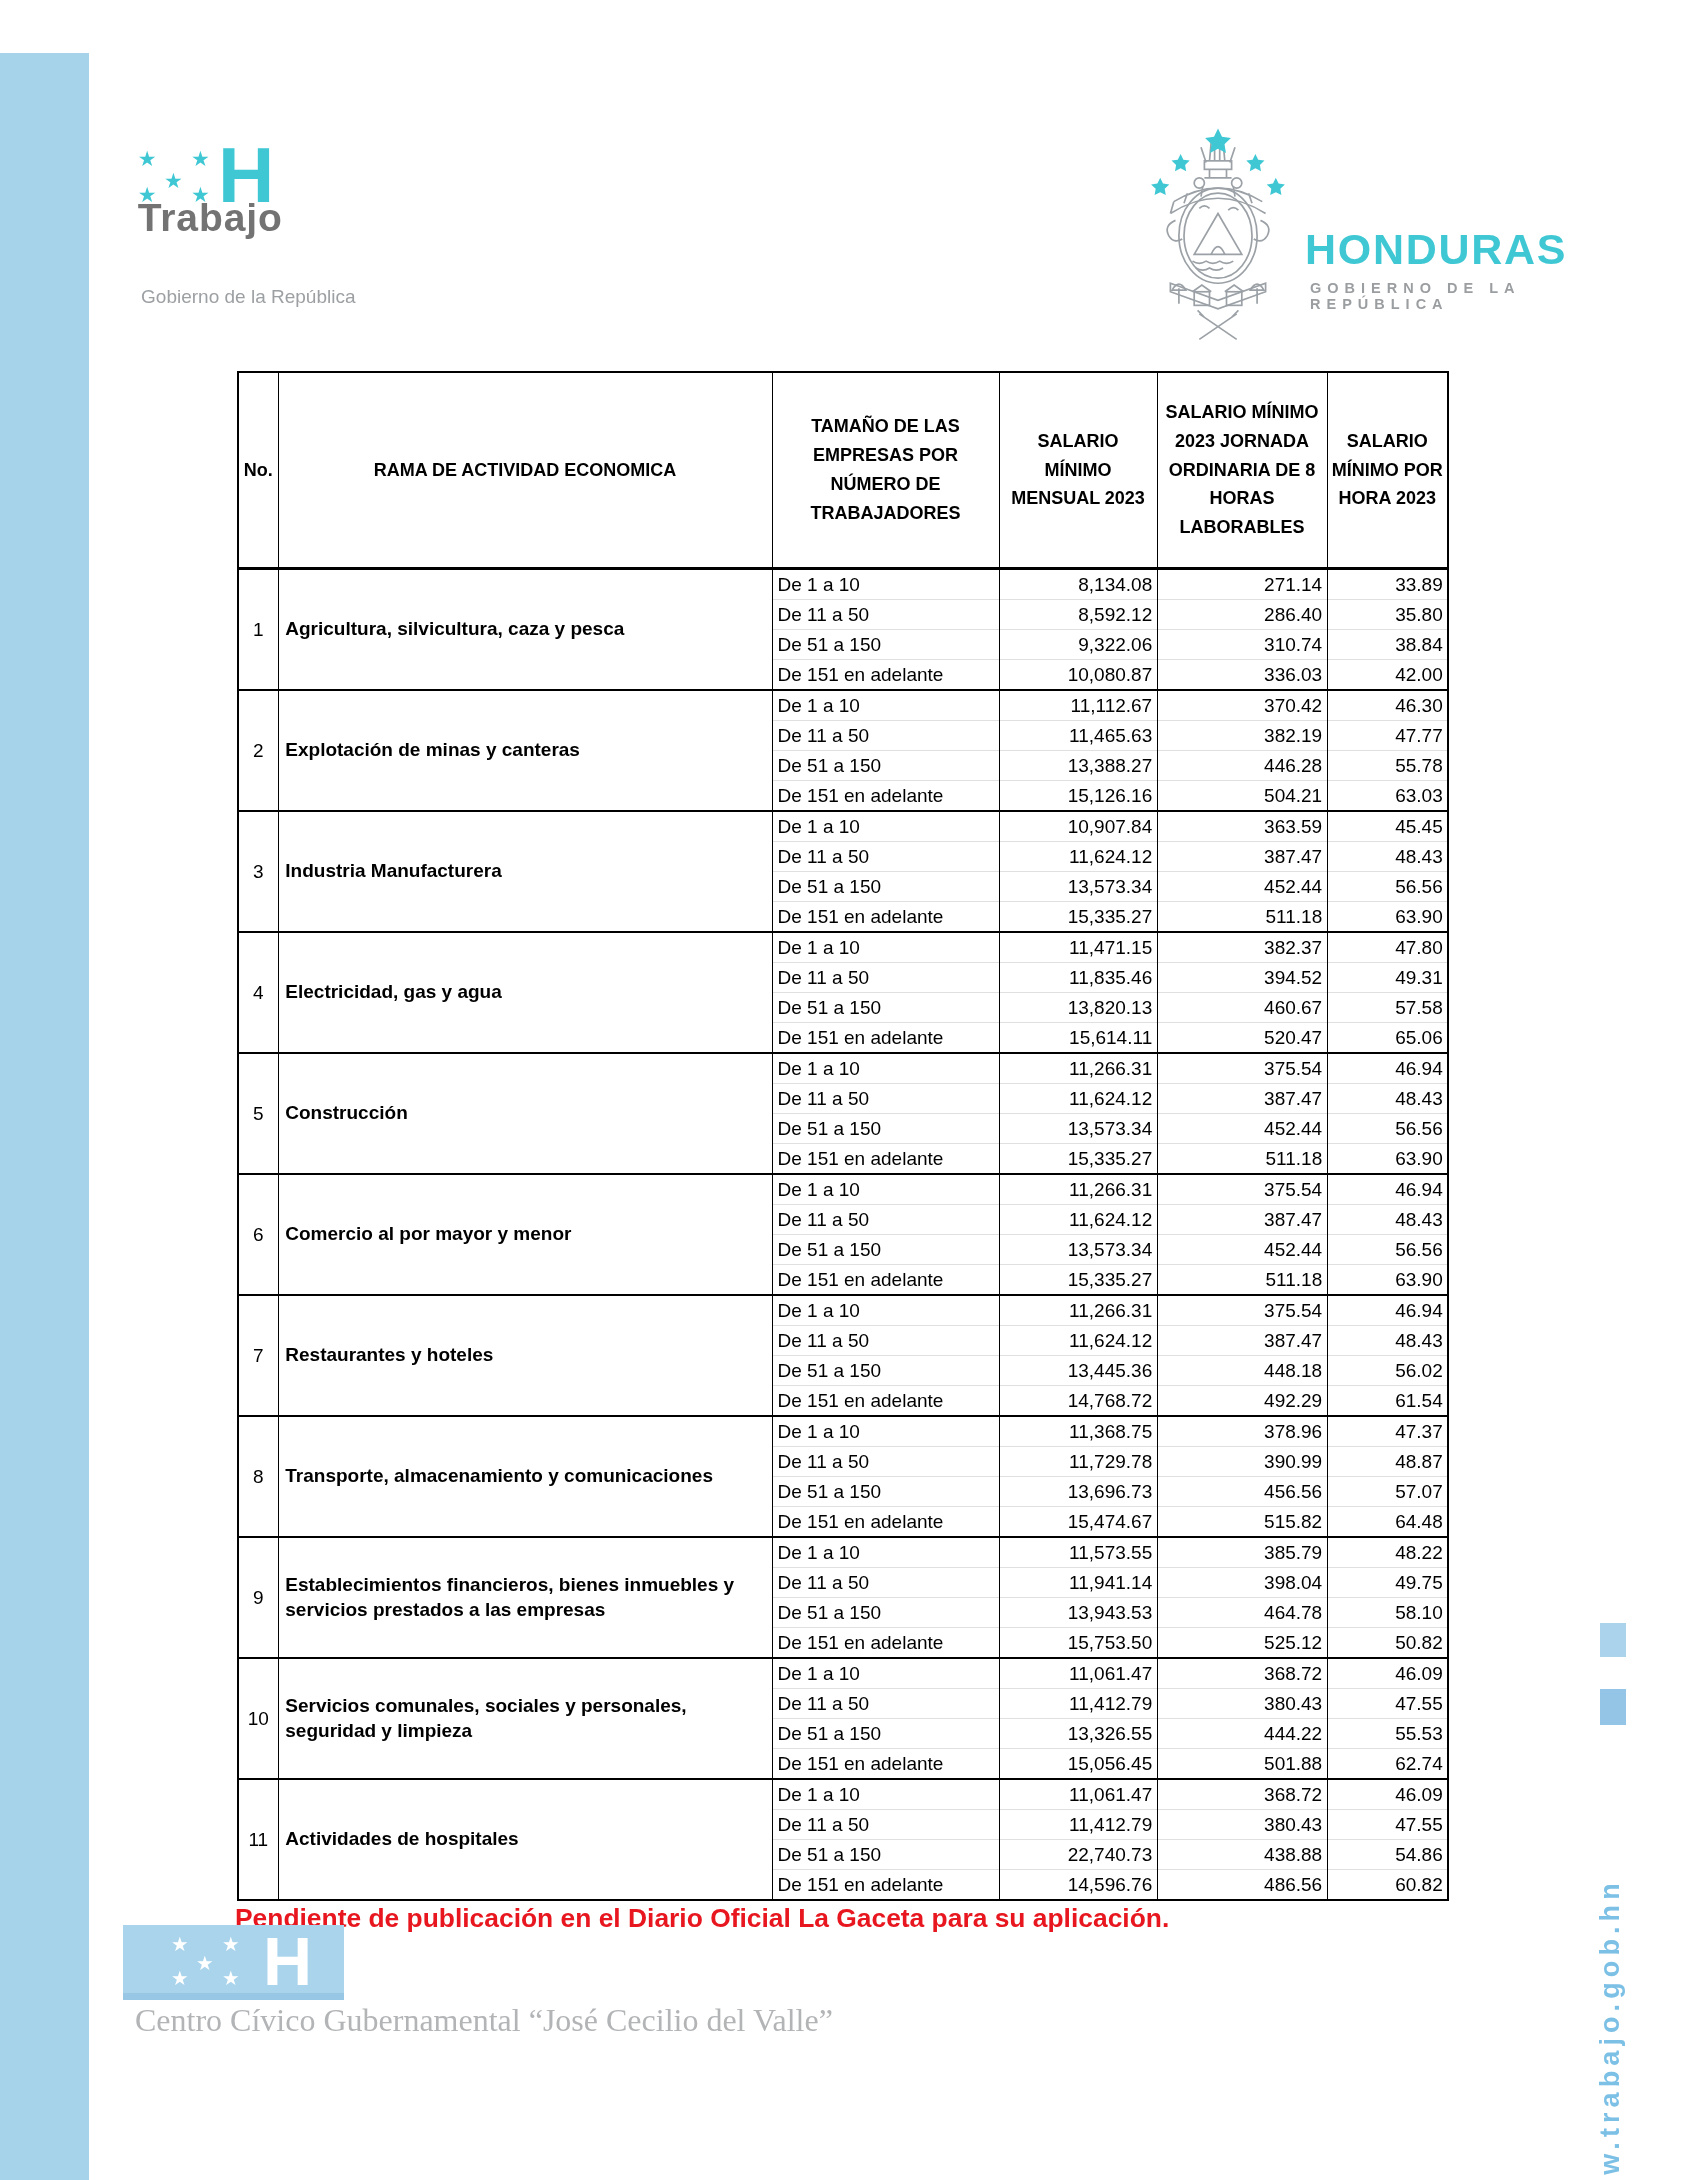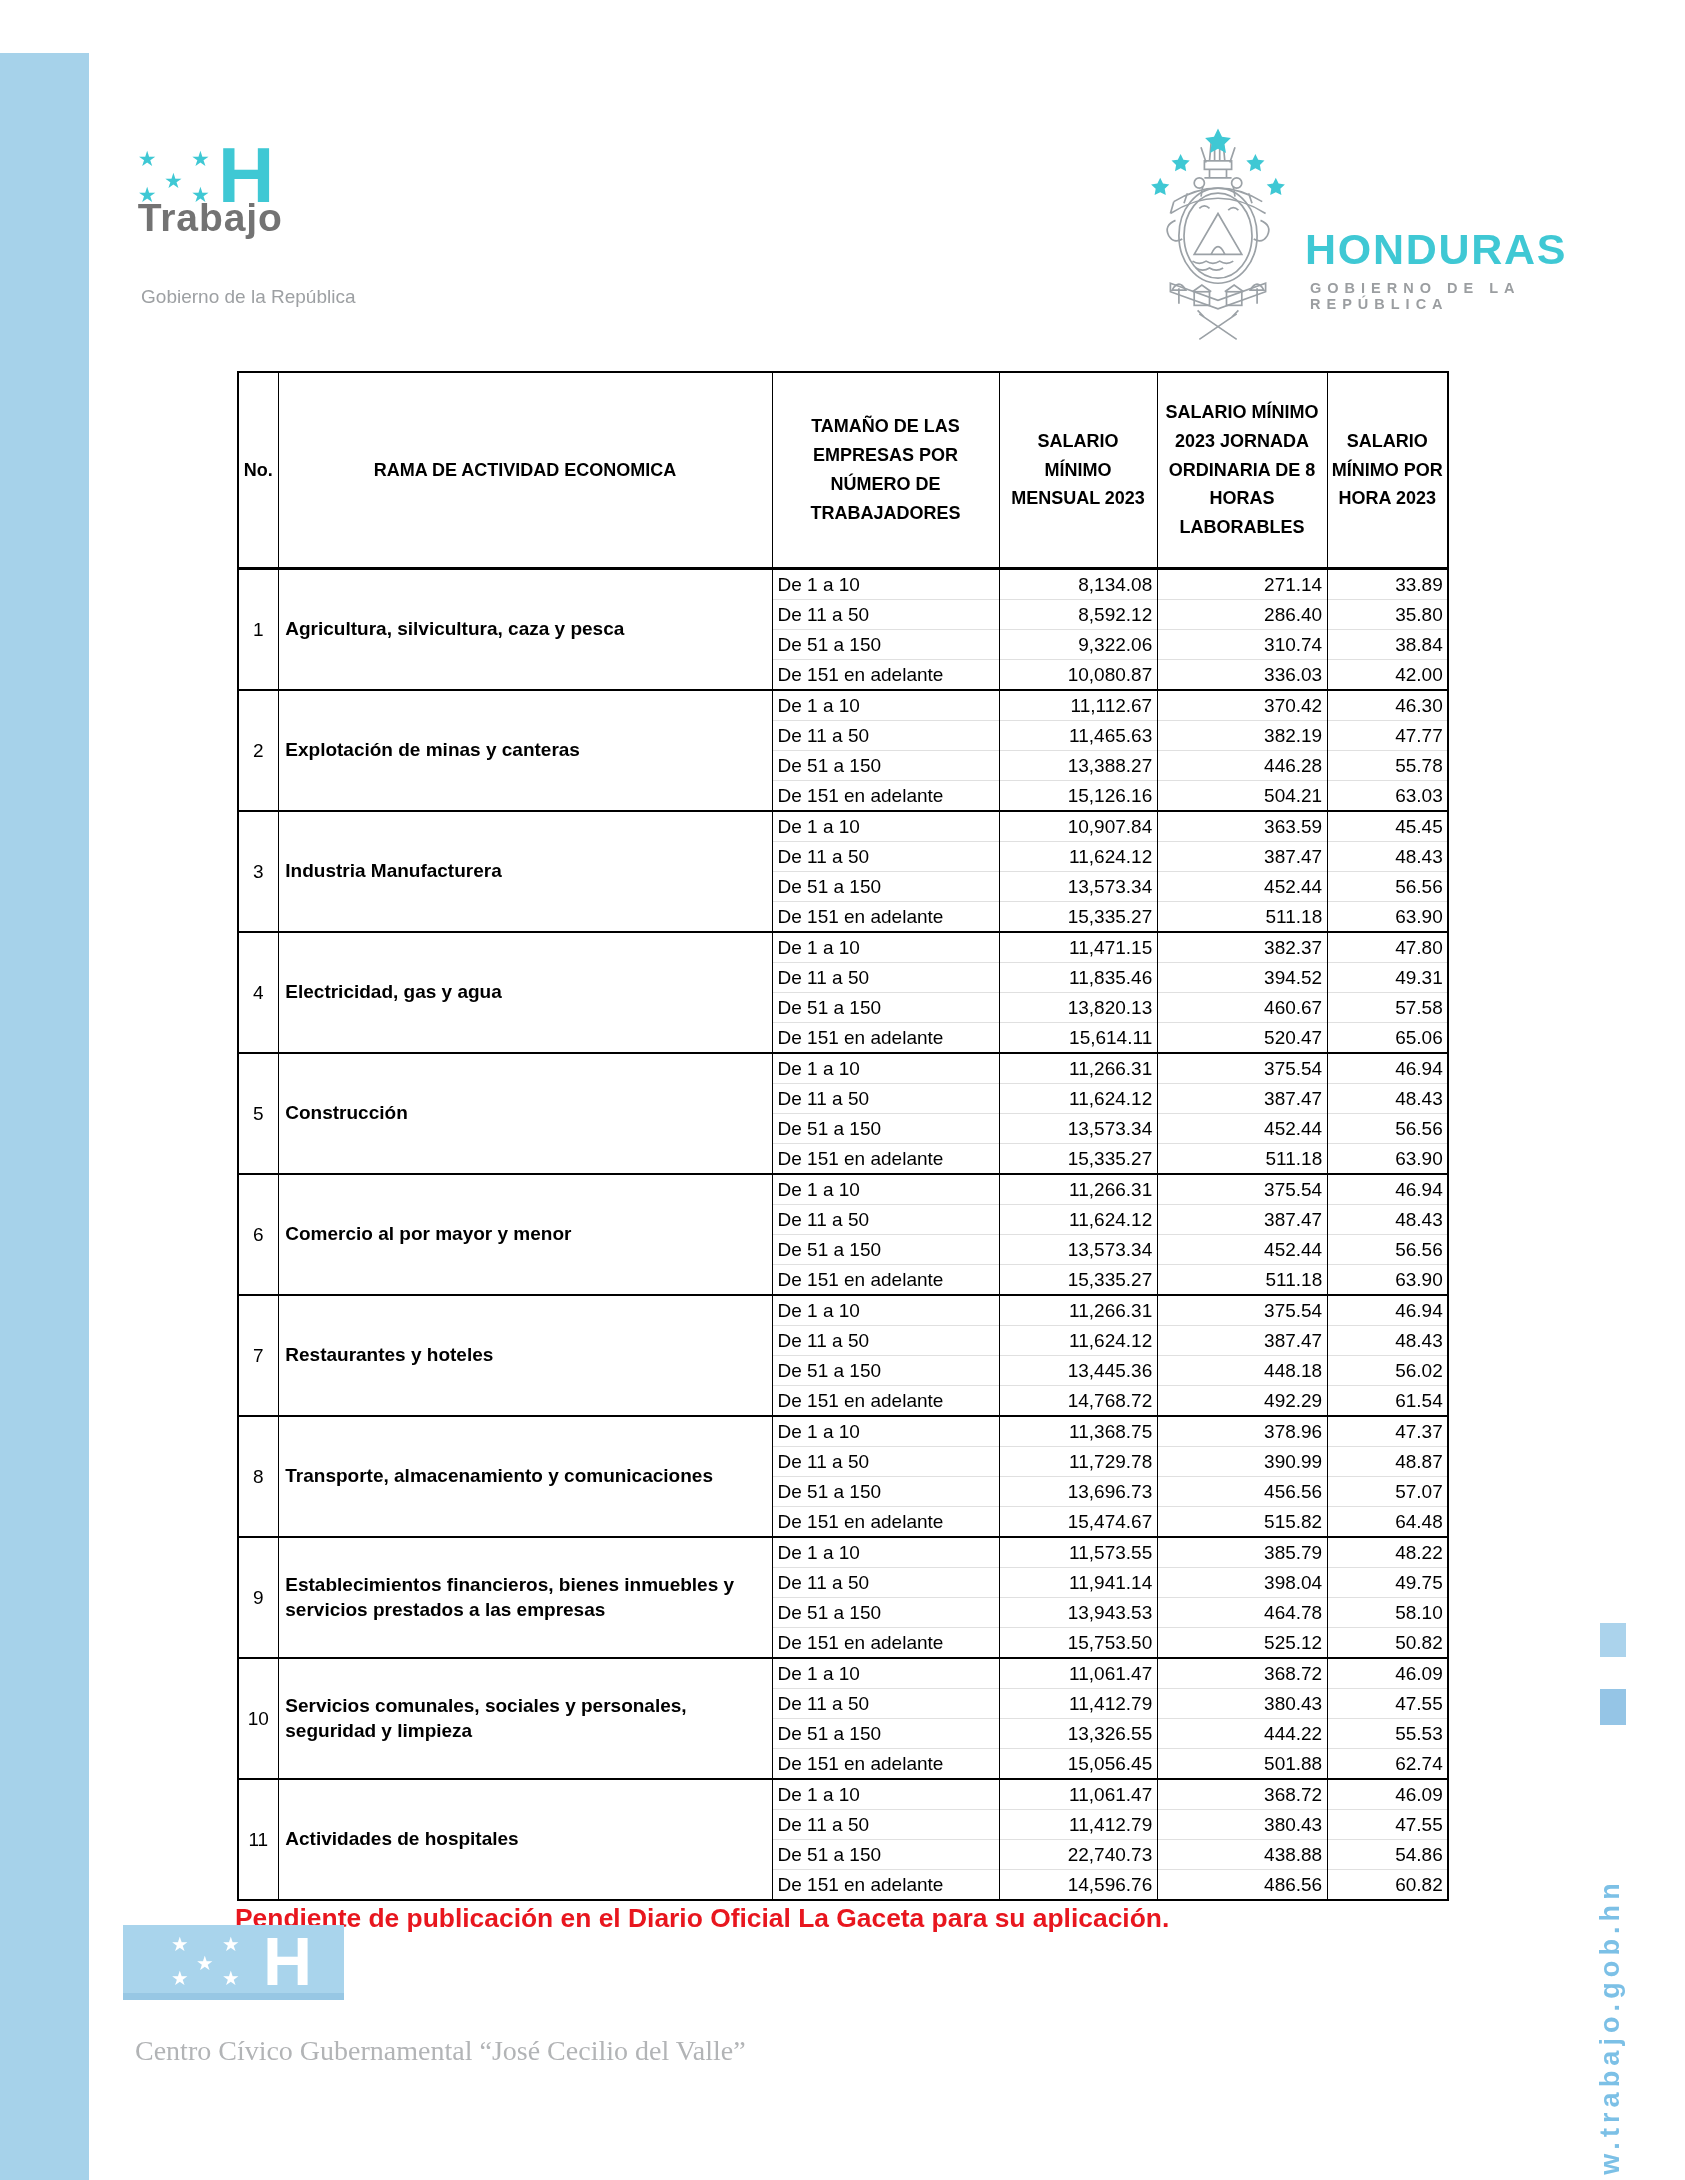--- a/index.html
+++ b/index.html
@@ -47,21 +47,21 @@
   .flogo{position:absolute;left:123px;top:1925px;width:221px;height:75px;background:#a9d4ec;}
   .flogo::after{content:"";position:absolute;left:0;bottom:0;width:100%;height:6.8px;background:#97c7e4;}
   .flogo .star{position:absolute;font-size:19.6px;color:#ffffff;line-height:1;}
   .flogo .s1{left:48px;top:10.2px;} .flogo .s2{left:99px;top:10.2px;}
   .flogo .s3{left:73px;top:29px;} .flogo .s4{left:48px;top:44px;}
   .flogo .s5{left:99px;top:44px;}
   .flogo .hletter{position:absolute;left:140px;top:-3.4px;font-size:68px;font-weight:bold;color:#ffffff;}
 
   
   .addr{position:absolute;left:135px;top:2002px;font-family:"Liberation Serif",serif;
-        font-size:28px;color:#b2b4b6;line-height:37px;margin-top:30px;}
+        font-size:32px;color:#b2b4b6;line-height:37px;}
 
   
   .sq{position:absolute;}
   .sq1{left:1600px;top:1623px;width:25.6px;height:34px;background:#abd3ec;}
   .sq2{left:1600px;top:1689px;width:26.4px;height:36px;background:#95c5e6;}
   .vurl{position:absolute;left:1595px;top:2227px;transform:rotate(-90deg);transform-origin:0 0;
         font-size:27px;font-weight:bold;color:#7cc0e6;letter-spacing:5.1px;white-space:nowrap;}
 </style>
 </head>
 <body>

